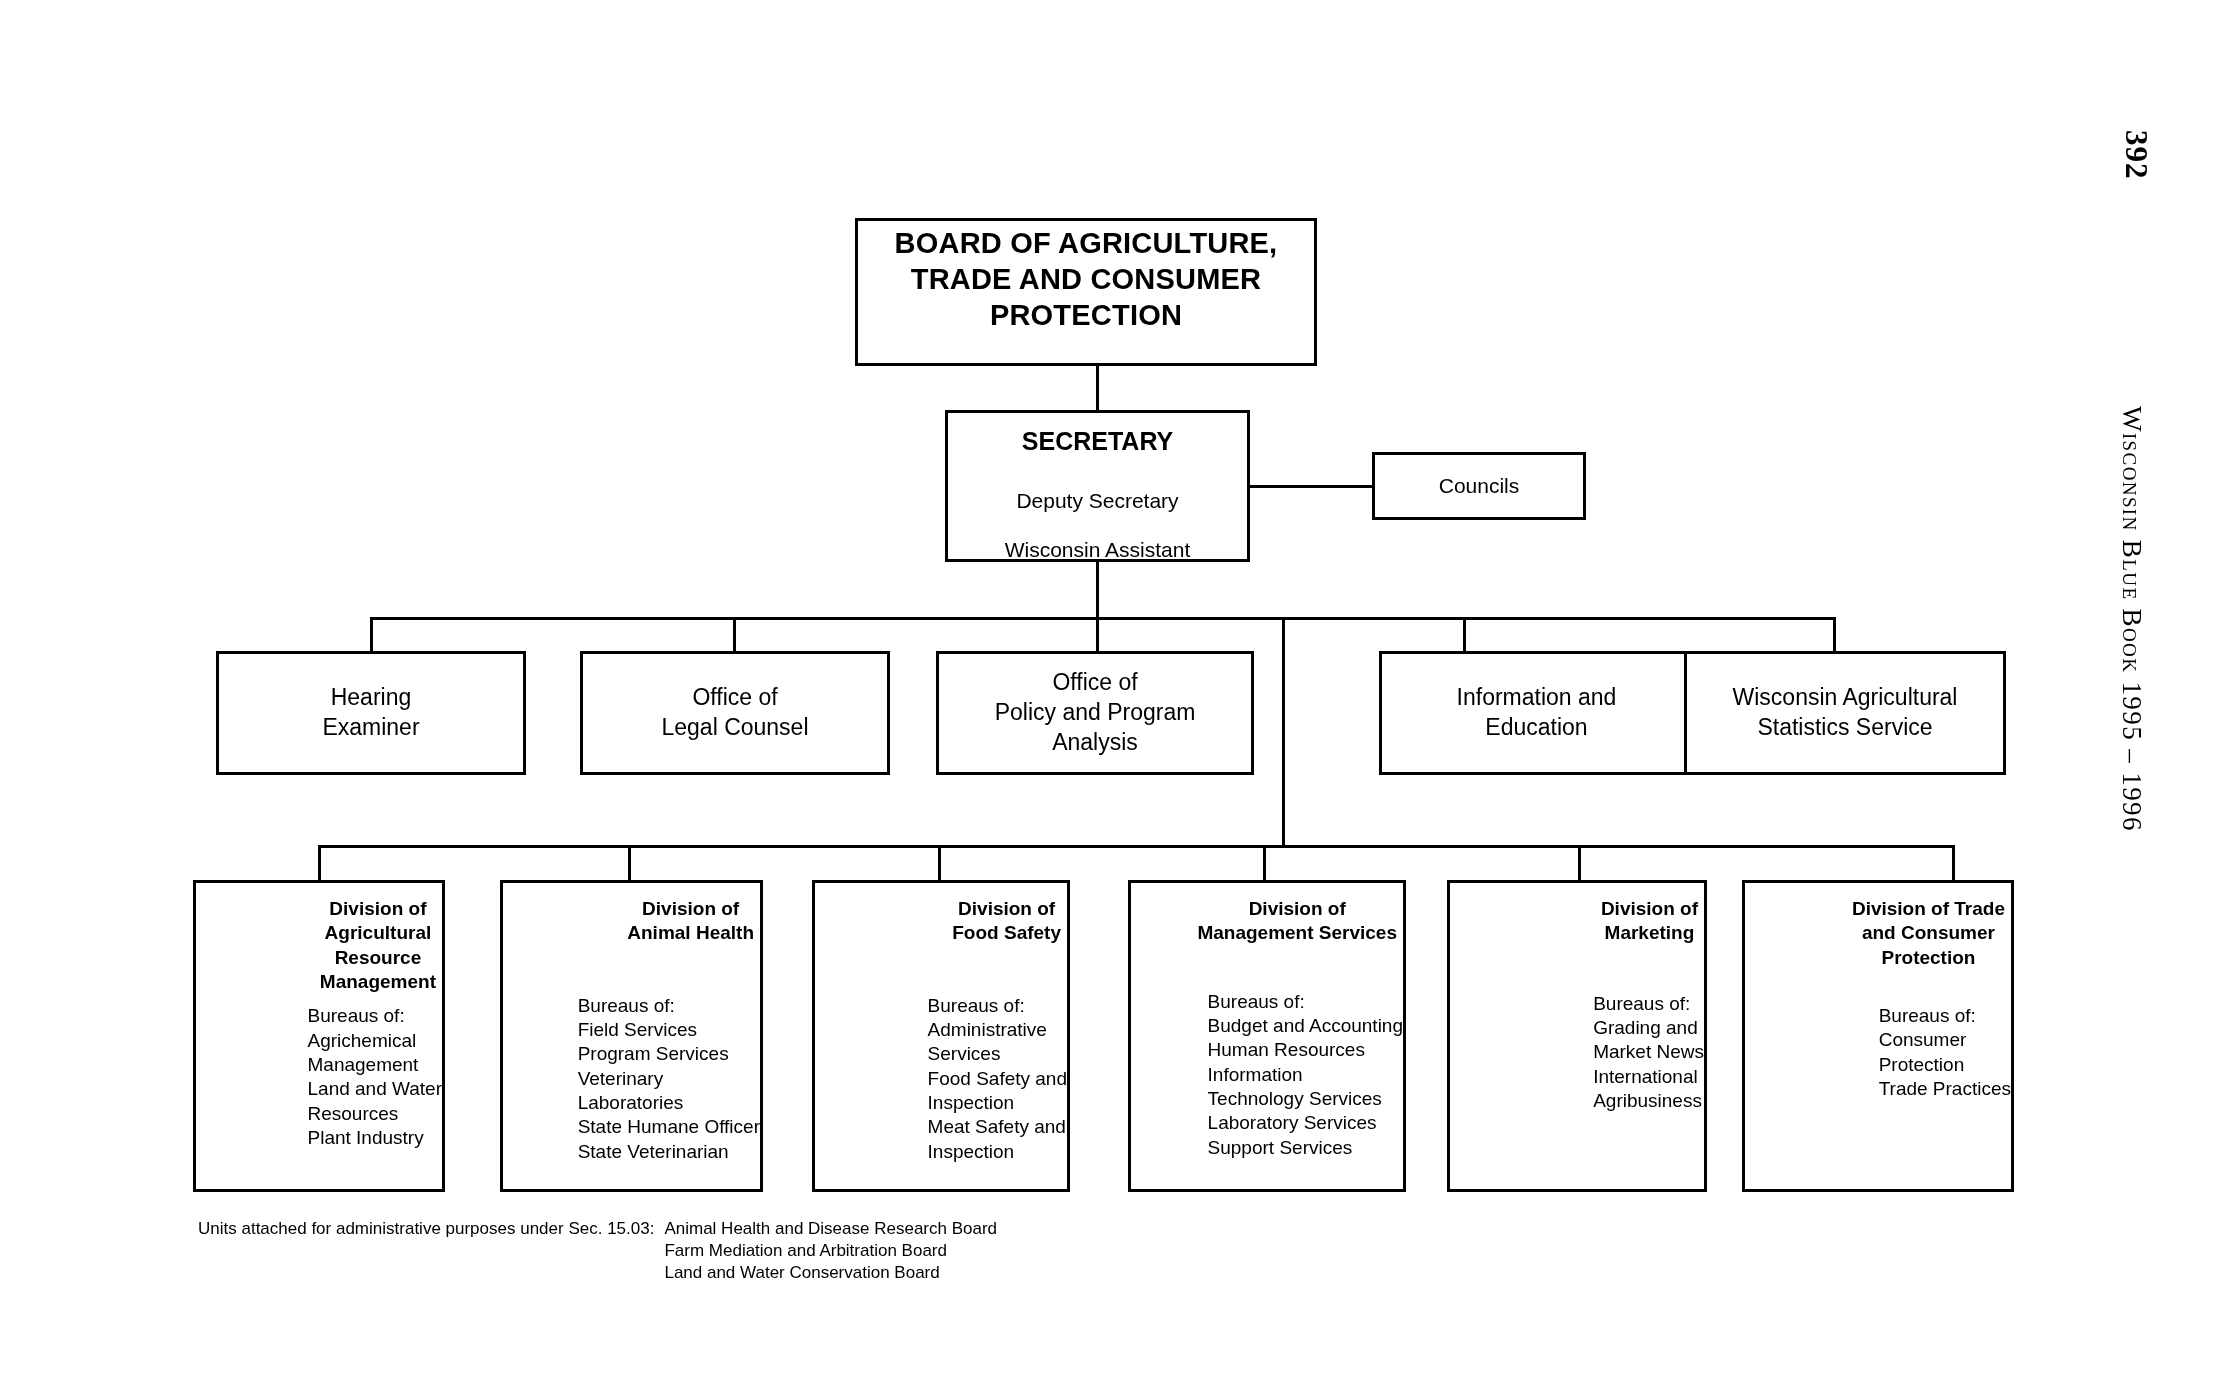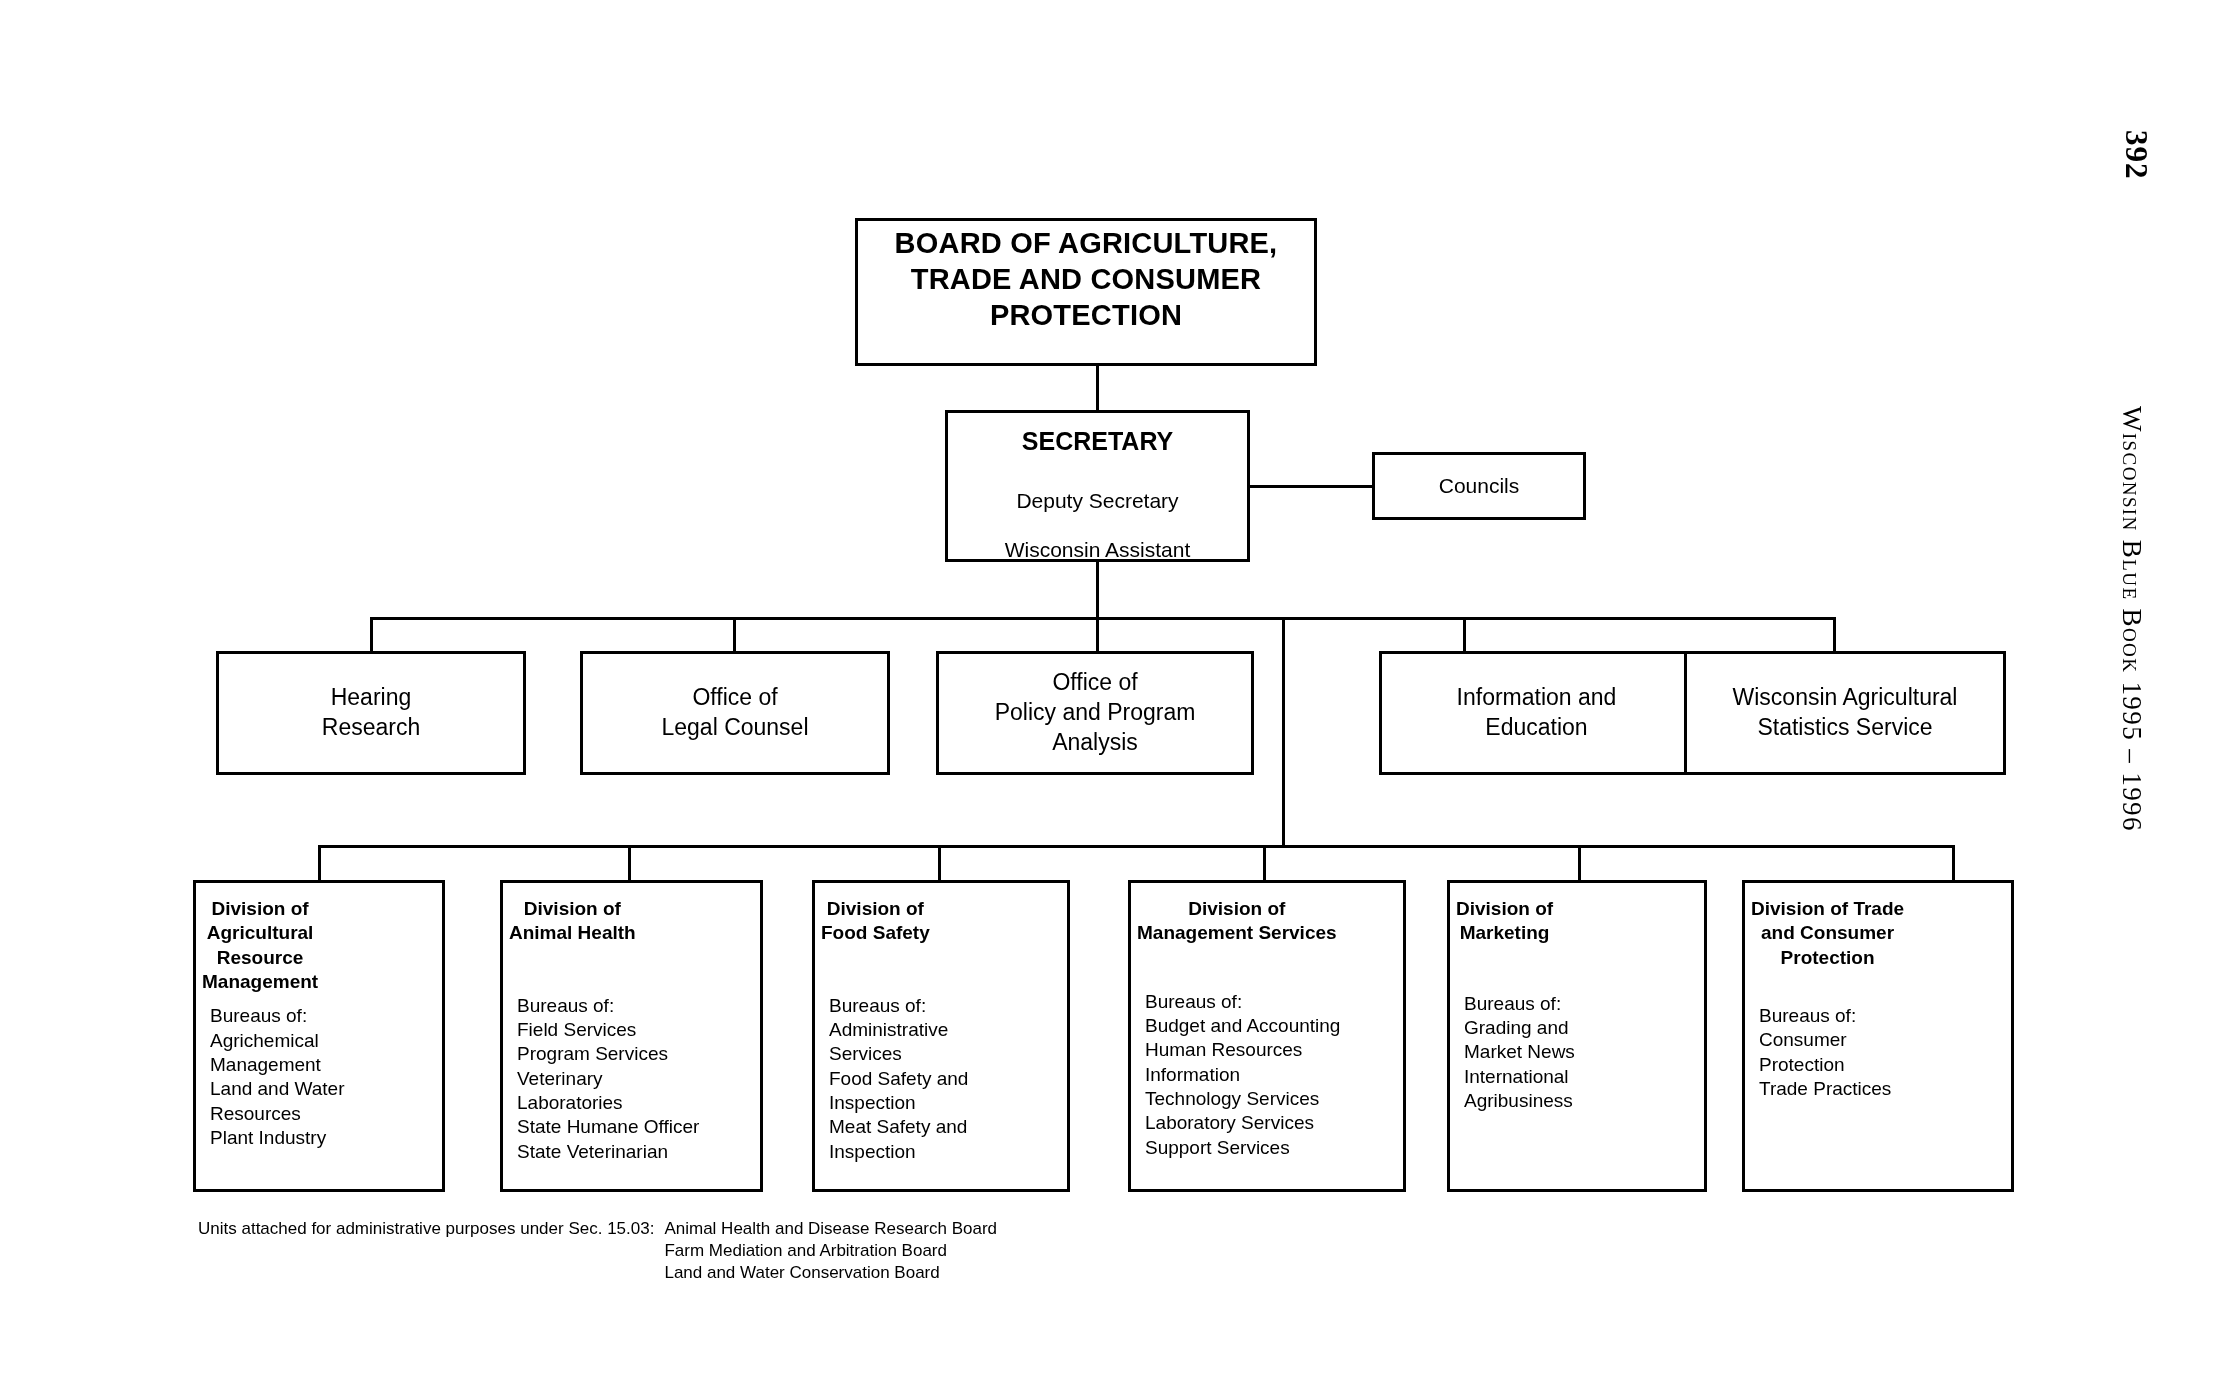--- a/index.html
+++ b/index.html
@@ -103,21 +103,21 @@
   }
   .office-box .t {
     font-size: 23px;
     line-height: 1.30;
   }
 
   
   .div-box {
     top: 880px;
     height: 312px;
-    align-items: flex-start;
+    align-items: flex-end;
     justify-content: flex-start;
     padding: 14px 0 0 0;
   }
   .div-title {
     font-size: 19px;
     font-weight: bold;
     line-height: 1.28;
     text-align: center;
     padding: 0 6px;
   }
@@ -196,21 +196,21 @@
   <div class="ln-h" style="left:370px; top:617px; width:1463px;"></div>
 
   <div class="ln-v" style="left:370px; top:617px; height:34px;"></div>
   <div class="ln-v" style="left:733px; top:617px; height:34px;"></div>
   <div class="ln-v" style="left:1096px; top:617px; height:34px;"></div>
   <div class="ln-v" style="left:1463px; top:617px; height:34px;"></div>
   <div class="ln-v" style="left:1833px; top:617px; height:34px;"></div>
 
   <div class="box office-box" style="left:216px; width:310px;">
     <div class="t" style="white-space: pre-line;">Hearing
-Research</div>
+Examiner</div>
   </div>
 
   <div class="box office-box" style="left:580px; width:310px;">
     <div class="t" style="white-space: pre-line;">Office of
 Legal Counsel</div>
   </div>
 
   <div class="box office-box" style="left:936px; width:318px;">
     <div class="t" style="white-space: pre-line;">Office of
 Policy and Program

